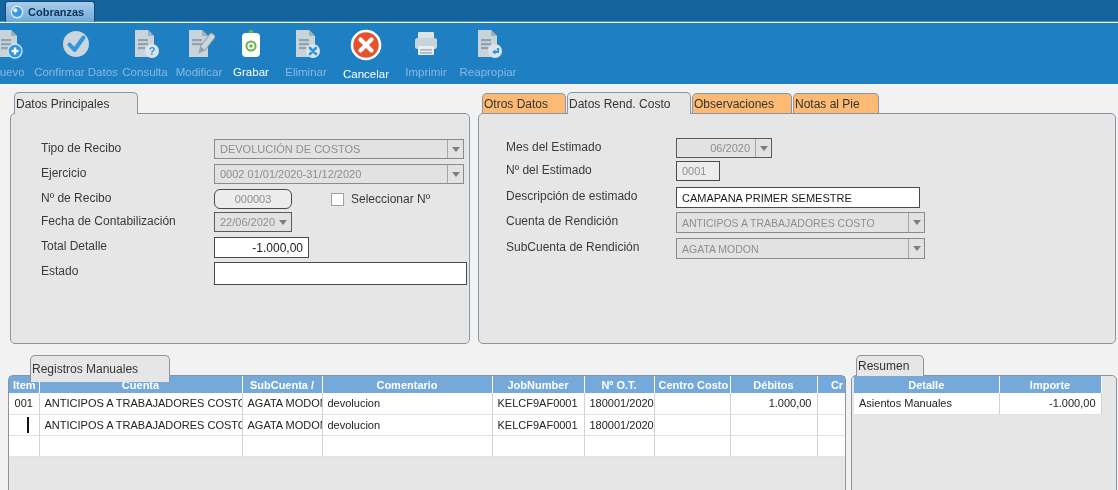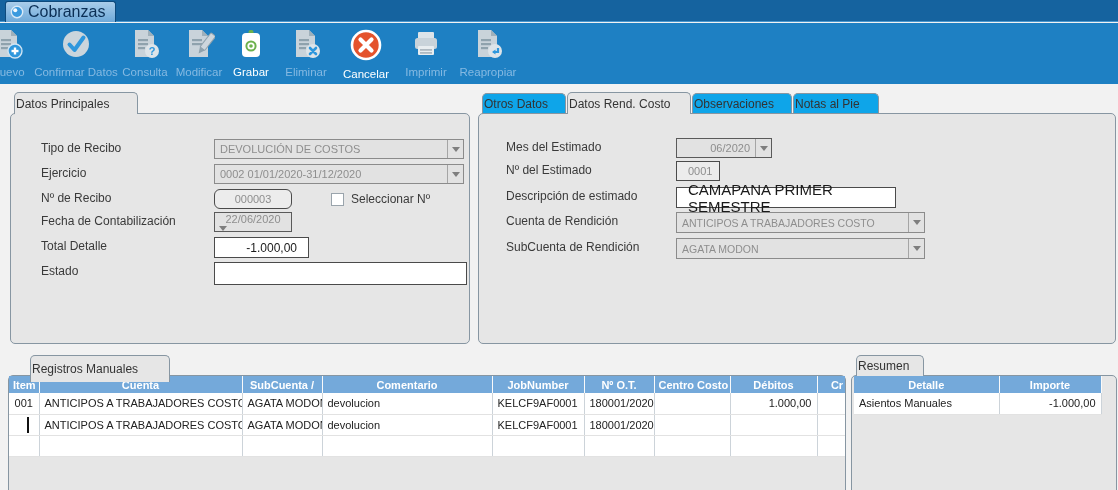--- a/index.html
+++ b/index.html
@@ -5,49 +5,49 @@
   * { box-sizing: border-box; }
   html,body { margin:0; padding:0; width:1118px; height:490px; overflow:hidden;
               font-family:"Liberation Sans", sans-serif; background:#f2f2f2; }
 
   
   .titlebar { position:absolute; left:0; top:0; width:1118px; height:22px;
               background:#15639f; border-bottom:1px solid #4796cf; }
   .wintab { position:absolute; left:5px; top:1px; height:21px; padding:0 10px 0 4px;
             background:linear-gradient(#a9cdea,#6ea9d9); border:1px solid #0e4a7c; border-bottom:none;
             border-radius:3px 3px 0 0; display:flex; align-items:center; gap:4px; }
-  .wintab .lbl { font-size:16px; font-weight:normal; color:#0b2f55; }
+  .wintab .lbl { font-size:11px; font-weight:bold; color:#0b2f55; }
 
   
   .toolbar { position:absolute; left:0; top:23px; width:1118px; height:61px; background:#1e80c3; }
   .tb-btn { position:absolute; top:5px; transform:translateX(-50%); width:110px;
             display:flex; flex-direction:column; align-items:center; gap:2px; cursor:default; }
   .tb-btn .cap { font-size:11.5px; white-space:nowrap; }
   .tb-btn.disabled .cap { color:#85b9e2; }
   .tb-btn.enabled .cap { color:#ffffff; }
 
   
   .content { position:absolute; left:0; top:84px; width:1118px; height:406px; background:#f2f2f2; }
 
   .groupbox { position:absolute; background:#e6e6e6; border:1px solid #8796a2; border-radius:5px; }
   .grouptab { position:absolute; height:22px; padding:0 1px; background:#e6e6e6;
               border:1px solid #8796a2; border-bottom:none; border-radius:5px 5px 0 0;
               font-size:12px; color:#333; display:flex; align-items:center; z-index:3; }
-  .grouptab.inactive { background:#0ea5e9; z-index:1; }
+  .grouptab.inactive { background:#fdba74; z-index:1; }
 
   .flabel { position:absolute; font-size:12px; color:#3a3a3a; white-space:nowrap; }
 
   .combo, .tbox { position:absolute; display:flex; align-items:center; font-size:11px; }
   .combo { background:#e2e2e2; border:1px solid #8b8b8b; color:#8e8e8e; }
   .combo .val { flex:1; padding:0 5px; overflow:hidden; white-space:nowrap; }
   .combo .arr { width:16px; align-self:stretch; border-left:1px solid #a5a5a5;
                 display:flex; align-items:center; justify-content:center; }
   .tri { width:0; height:0; border-left:4px solid transparent; border-right:4px solid transparent;
          border-top:5px solid #7e7e7e; }
-  .tbox { background:#fff; border:1px solid #4a4a4a; color:#1a1a1a; padding:0 11px; }
+  .tbox { background:#fff; border:1px solid #4a4a4a; color:#1a1a1a; padding:0 5px; }
   .tbox.dis { background:#ececec; color:#8e8e8e; }
   .tbox.center { justify-content:center; }
   .tbox.right { justify-content:flex-end; font-size:12px; }
 
   .checkbox { position:absolute; width:13px; height:13px; background:#fff; border:1px solid #9aa4ac; }
 
   
   .grid { border-collapse:collapse; table-layout:fixed; font-size:11px; }
   .grid th { background:#74a9da; color:#fff; font-weight:bold; height:17px; padding:0 4px;
              border-right:1px solid rgba(255,255,255,.8); white-space:nowrap; overflow:hidden; }
@@ -222,21 +222,21 @@
     </div>
 
     <span class="flabel" style="left:30px; top:77px;">Nº de Recibo</span>
     <div class="tbox dis center" style="left:203px; top:75px; width:78px; height:20px;border-radius:6px;">
       <span>000003</span>
     </div>
     <div class="checkbox" style="left:320px; top:79px;"></div>
     <span class="flabel" style="left:340px; top:78px;">Seleccionar Nº</span>
 
     <span class="flabel" style="left:30px; top:100px;">Fecha de Contabilización</span>
-    <div class="combo" style="left:203px; top:98px; width:78px; height:20px; border-color:#5a5a5a;flex-direction:column;">
+    <div class="combo" style="left:203px; top:98px; width:78px; height:20px; border-color:#5a5a5a;">
       <span class="val">22/06/2020</span>
       <span class="arr" style="border-left:none;">
           <span class="tri"></span>
         </span>
     </div>
 
     <span class="flabel" style="left:30px; top:125px;">Total Detalle</span>
     <div class="tbox right" style="left:203px; top:123px; width:95px; height:21px;">
       <span>-1.000,00</span>
     </div>
@@ -268,21 +268,21 @@
           <span class="tri"></span>
         </span>
     </div>
 
     <span class="flabel" style="left:27px; top:49px;">Nº del Estimado</span>
     <div class="tbox dis" style="left:197px; top:47px; width:44px; height:20px;">
       <span>0001</span>
     </div>
 
     <span class="flabel" style="left:27px; top:75px;">Descripción de estimado</span>
-    <div class="tbox" style="left:197px; top:73px; width:220px; height:21px; font-size:15px;">
+    <div class="tbox" style="left:197px; top:73px; width:244px; height:21px; font-size:11px;">
       <span>CAMAPANA PRIMER SEMESTRE</span>
     </div>
 
     <span class="flabel" style="left:27px; top:100px;">Cuenta de Rendición</span>
     <div class="combo" style="left:197px; top:98px; width:249px; height:21px; font-size:10.5px;">
       <span class="val">ANTICIPOS A TRABAJADORES COSTO</span>
       <span class="arr">
           <span class="tri"></span>
         </span>
     </div>

